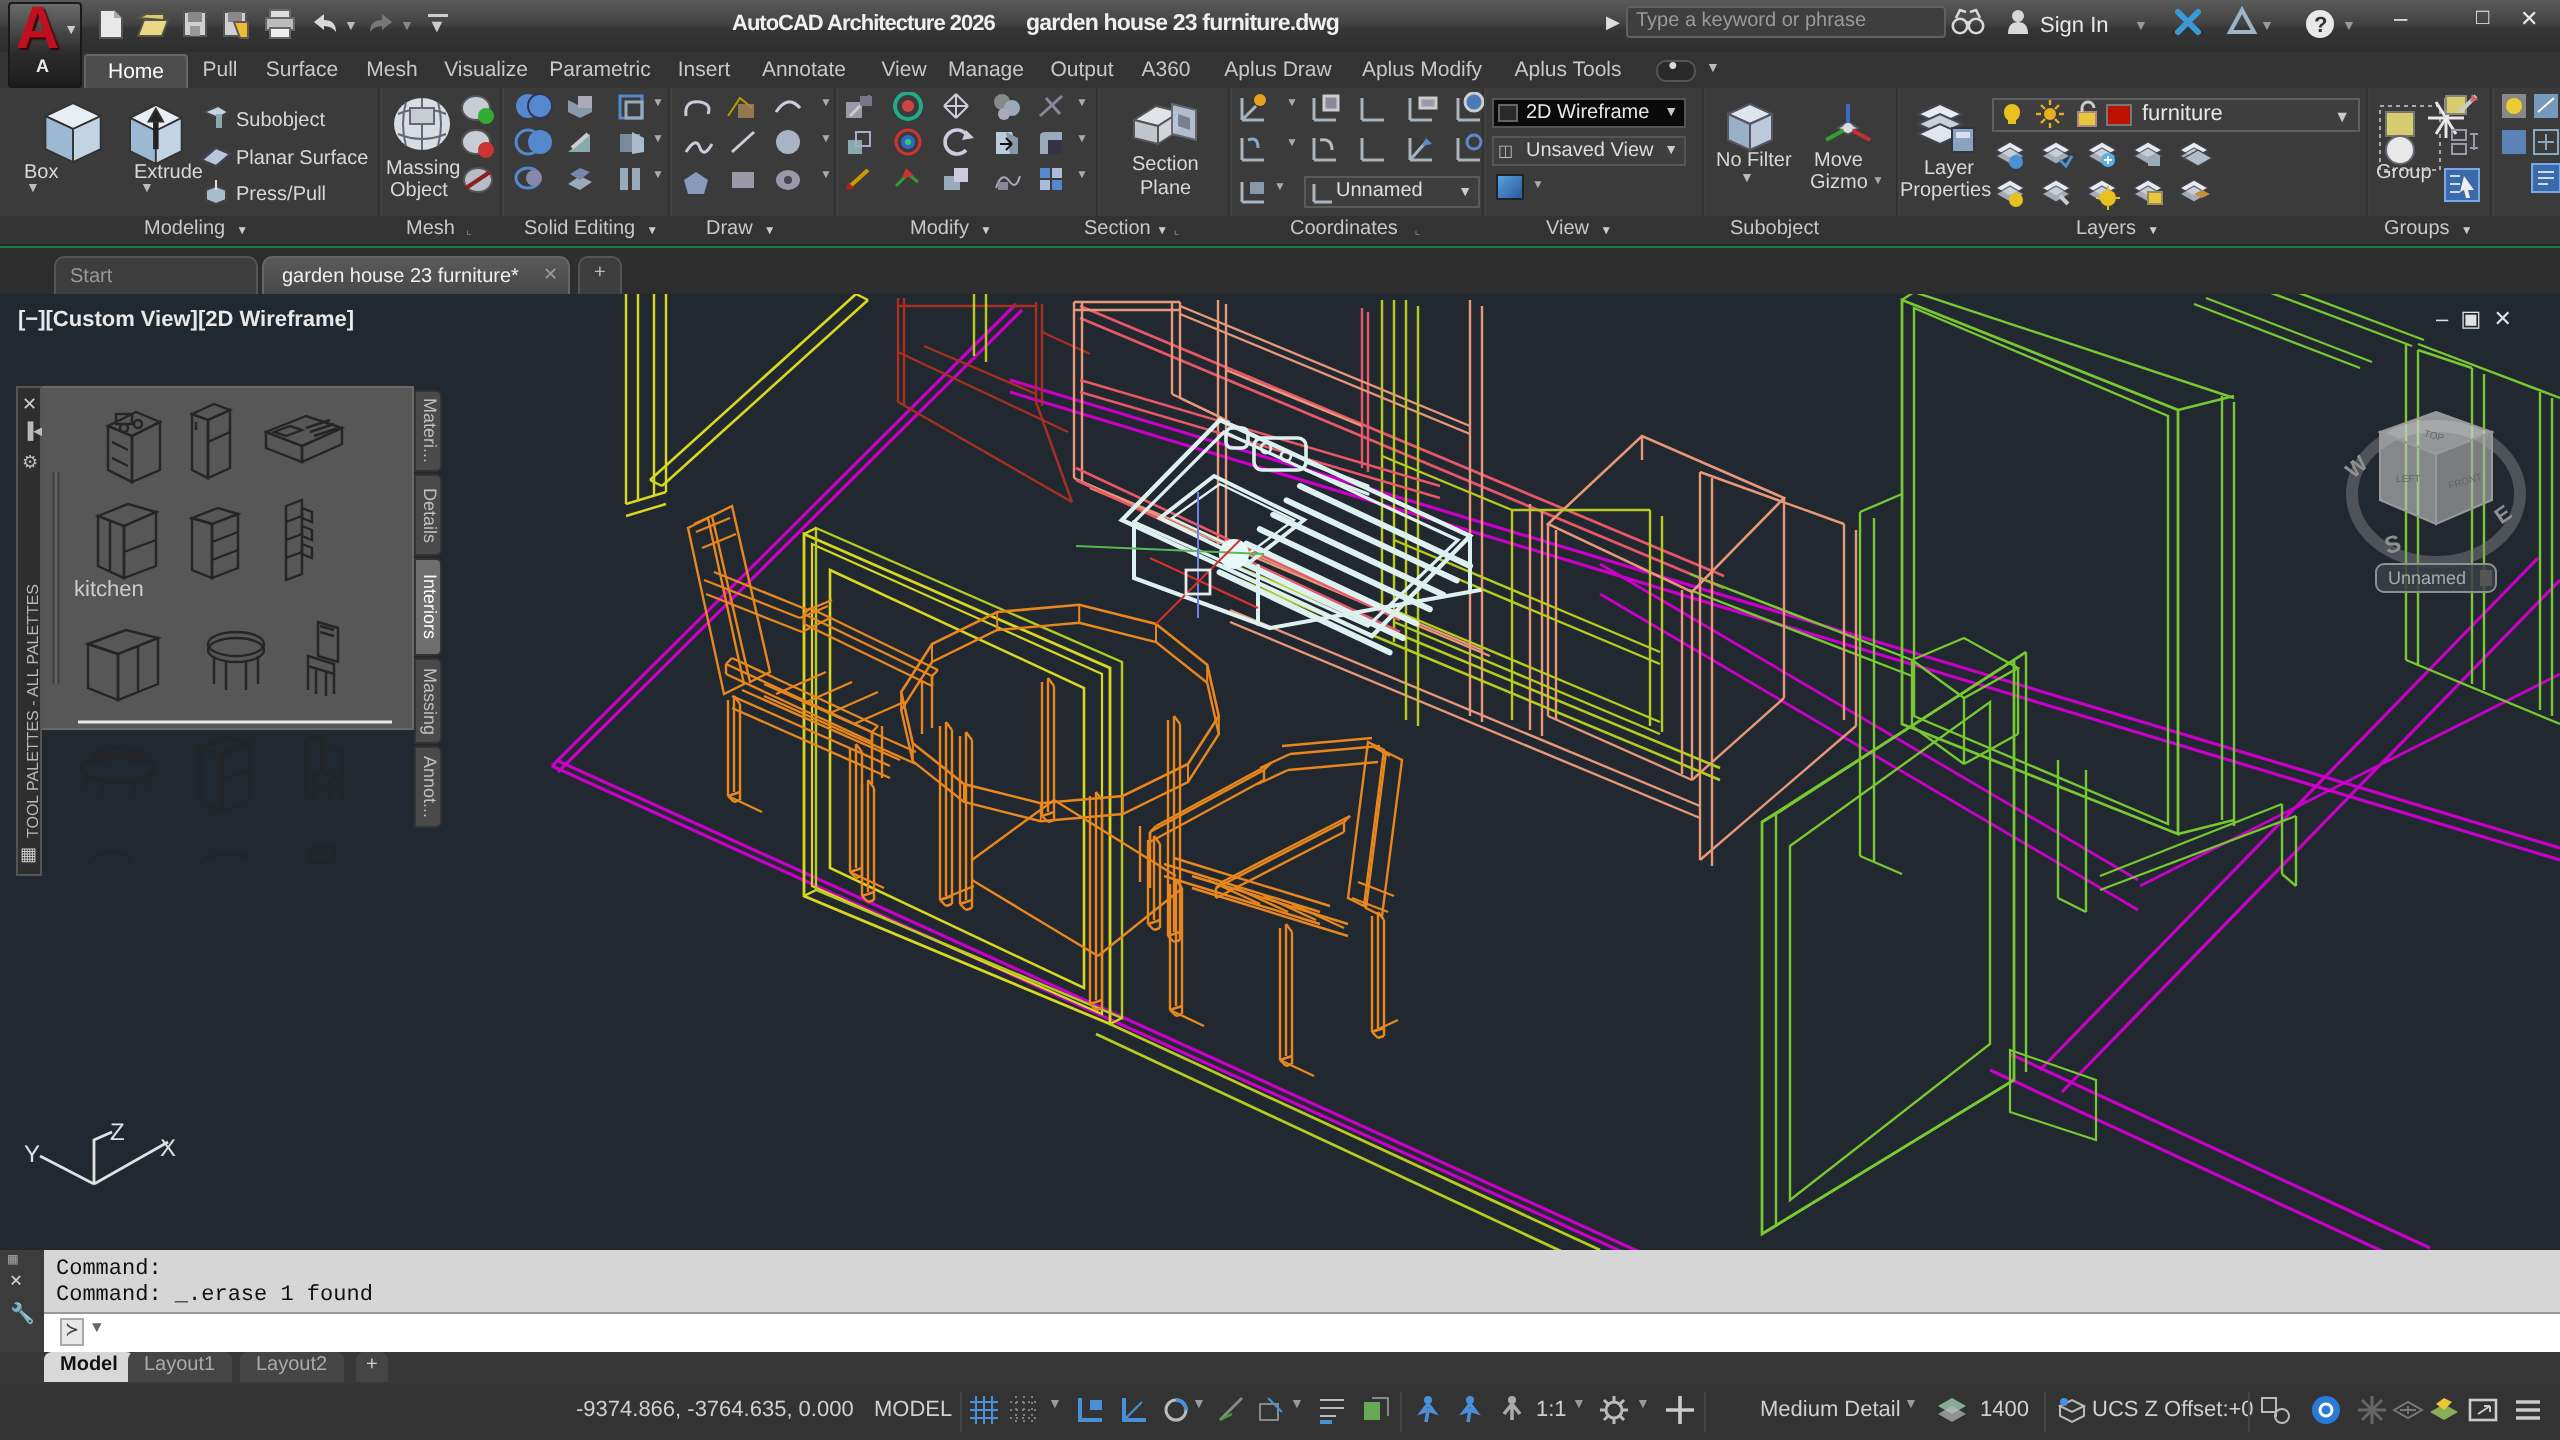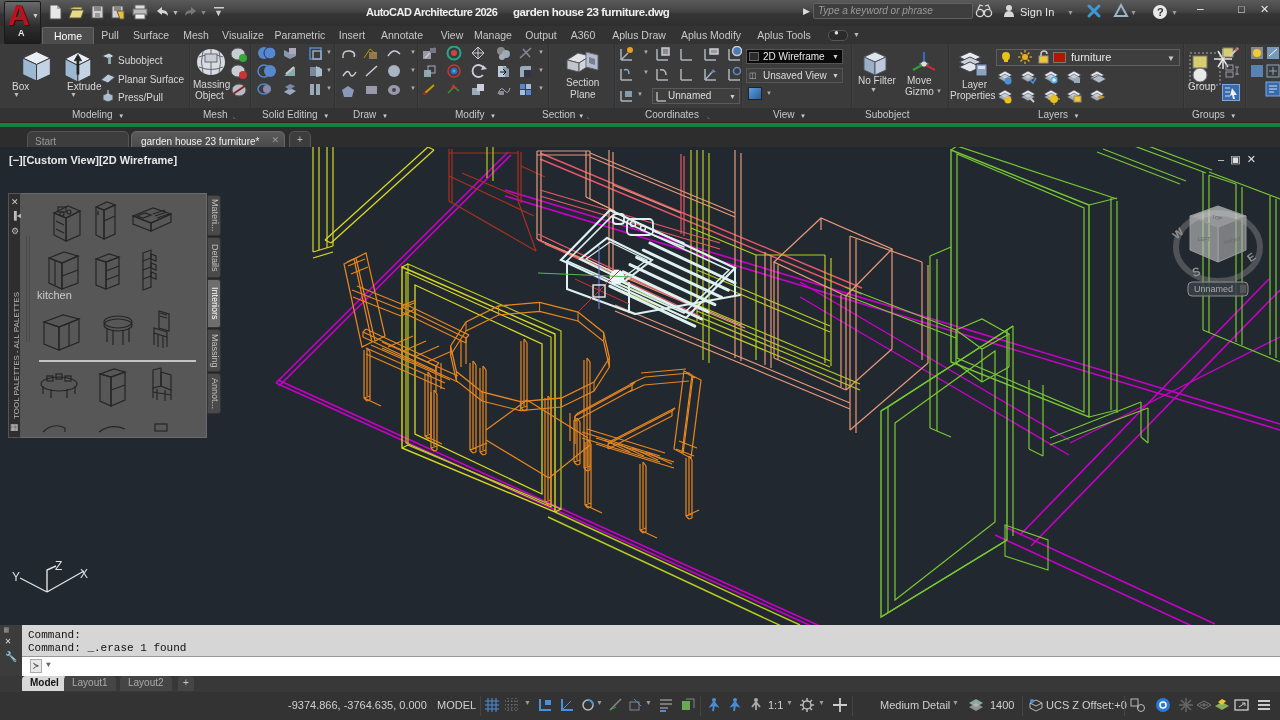--- a/index.html
+++ b/index.html
@@ -9,42 +9,42 @@
 
 #titlebar { position:absolute; left:0; top:0; width:1280px; height:26px;
   background:linear-gradient(#5a5a5a 0%, #434343 45%, #353535 55%, #2e2e2e 100%); }
 #alogo { position:absolute; left:4px; top:1px; width:37px; height:43px;
   background:linear-gradient(#6a6a6a, #2c2c2c 60%, #1d1d1d); border:1px solid #1a1a1a; border-radius:2px; z-index:30; }
 #alogo .bigA { position:absolute; left:3px; top:-4px; font-size:30px; font-weight:bold; color:#c00f1e; text-shadow:1px 1px 1px #300; }
 #alogo .smA { position:absolute; left:13px; top:26px; font-size:9px; font-weight:bold; color:#e8e8e8; }
 #alogo .drop { position:absolute; right:1px; top:10px; color:#ccc; font-size:7px; }
 .ttxt { position:absolute; top:6px; font-size:12px; font-weight:bold; color:#f0f0f0; white-space:nowrap; }
 #searchbox { position:absolute; left:813px; top:3px; width:160px; height:16px; background:#3e3e3e;
-  border:1px solid #606060; border-radius:2px; color:#9a9a9a; font-style:italic; font-size:10px; padding:1px 4px; }
+  border:1px solid #606060; border-radius:2px; color:#9a9a9a; font-size:10px; padding:1px 4px; }
 .winbtn { position:absolute; top:4px; color:#e8e8e8; font-size:12px; }
 
 #tabrow { position:absolute; left:0; top:26px; width:1280px; height:18px; background:#333333; }
 .rtab { position:absolute; top:1px; height:17px; color:#c8c8c8; font-size:10.5px; text-align:center; line-height:17px; }
 .rtab.active { background:#4d4d4d; color:#fff; border:1px solid #666; border-bottom:none; border-radius:2px 2px 0 0; }
 
 #ribbon { position:absolute; left:0; top:44px; width:1280px; height:64px; background:#3b3b3b; }
 #labelrow { position:absolute; left:0; top:108px; width:1280px; height:15px; background:#333333; border-bottom:1px solid #262626; }
 .plabel { position:absolute; top:1px; font-size:10px; color:#c8c8c8; white-space:nowrap; }
 .psep { position:absolute; top:0px; width:2px; height:64px; background:linear-gradient(90deg,#2a2a2a,#474747); }
 .rbtxt { position:absolute; font-size:10px; color:#d8d8d8; white-space:nowrap; }
 .drop7 { font-size:6px; color:#ccc; }
 
-#filetabs { position:absolute; left:0; top:123px; width:1280px; height:24px; background:#2d2d2d; border-top:4px solid #15803d; }
+#filetabs { position:absolute; left:0; top:123px; width:1280px; height:24px; background:#2d2d2d; border-top:1px solid #15803d; }
 .ftab { position:absolute; top:4px; height:20px; border-radius:5px 5px 0 0; font-size:10px; }
 
 #canvas { position:absolute; left:0; top:147px; width:1280px; height:478px; background:#212830; overflow:hidden; }
 
 #palette { position:absolute; left:8px; top:46px; width:213px; height:245px; }
 #pal-strip { position:absolute; left:0; top:0; width:13px; height:245px; background:#2e2e2e; border:1px solid #555; }
-#pal-main { position:absolute; left:13px; top:0; width:186px; height:245px; background:#575757; border:1px solid #6a6a6a; border-left:none; }
+#pal-main { position:absolute; left:13px; top:0; width:186px; height:172px; background:#575757; border:1px solid #6a6a6a; border-left:none; }
 #pal-tabs { position:absolute; left:199px; top:2px; width:14px; height:240px; }
 .ptab { position:absolute; left:0; width:14px; background:#4a4a4a; border:1px solid #333; color:#c0c0c0; font-size:9px;
   writing-mode:vertical-rl; text-align:center; border-radius:0 3px 3px 0; overflow:hidden; }
 .ptab.sel { background:#6e6e6e; color:#fff; }
 .vtext { position:absolute; color:#b8b8b8; font-size:8px; white-space:nowrap; transform:rotate(-90deg); transform-origin:left top; }
 
 #cmdpane { position:absolute; left:0; top:625px; width:1280px; height:51px; background:#d6d6d6; font-family:"Liberation Mono",monospace; }
 #cmdicons { position:absolute; left:0; top:0; width:22px; height:51px; background:#3c3c3c; }
 #cmdinput { position:absolute; left:22px; top:31px; width:1258px; height:20px; background:#ffffff; border-top:1px solid #999; }
 

